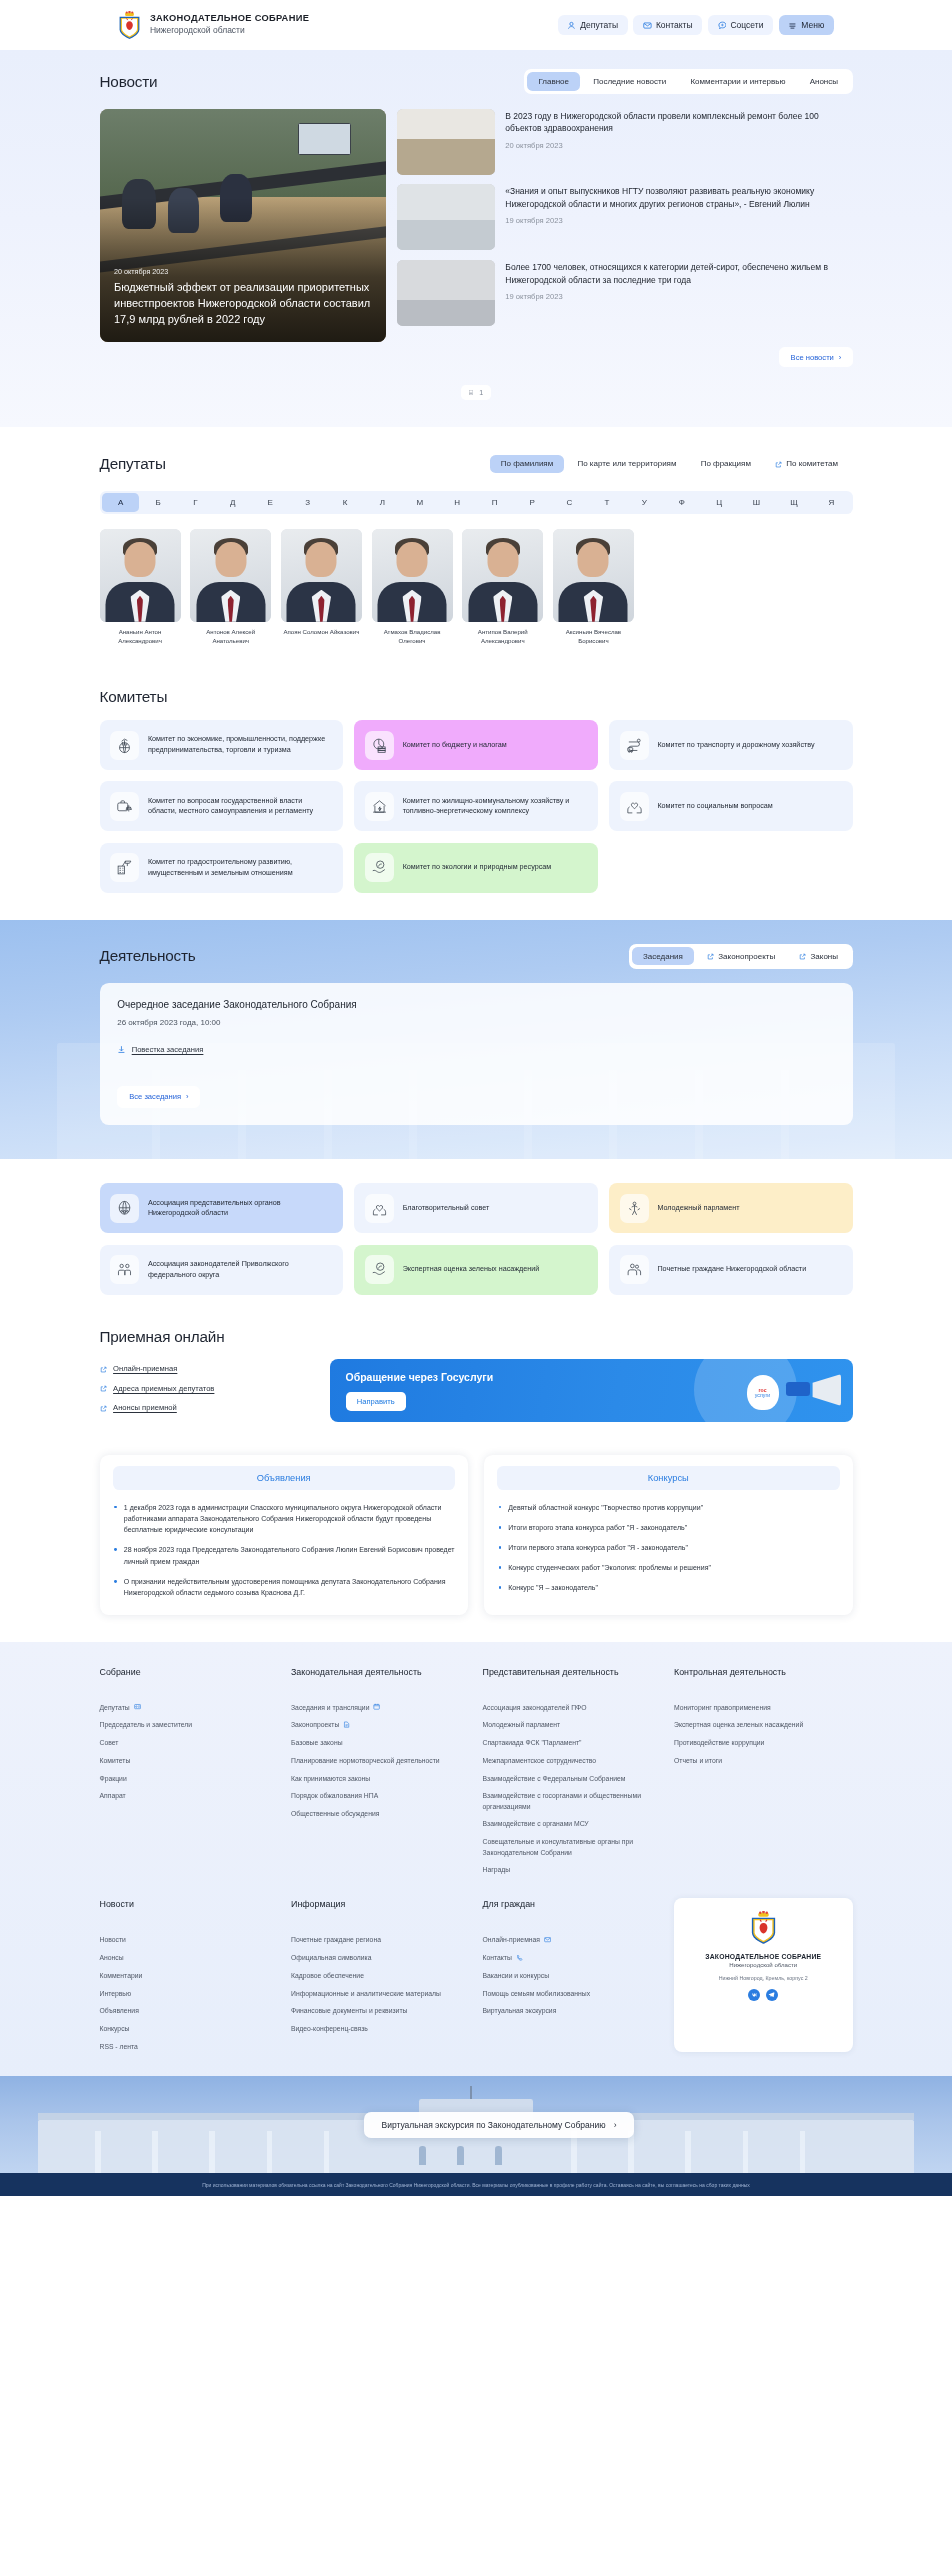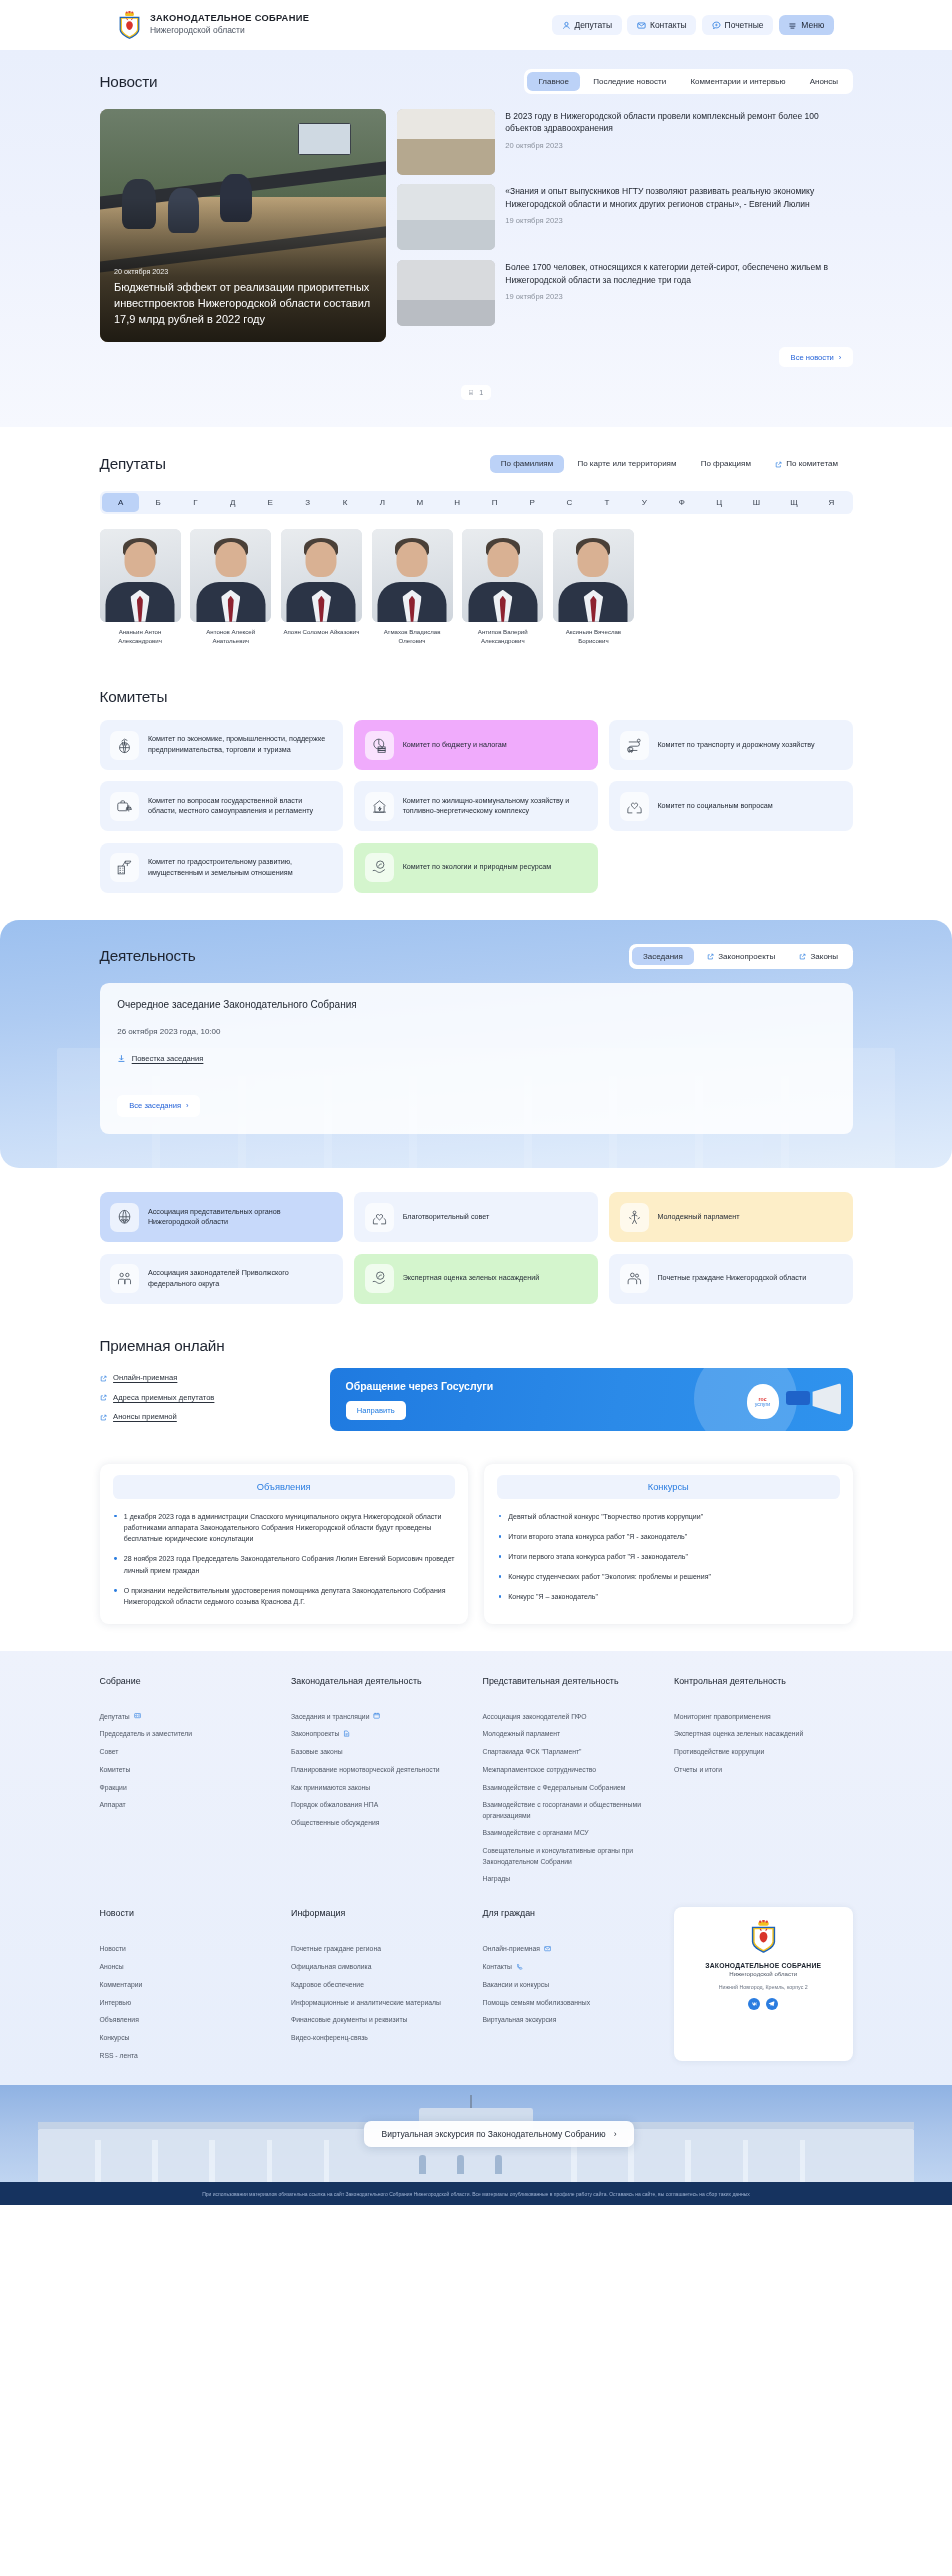--- a/index.html
+++ b/index.html
@@ -114,28 +114,27 @@
     width:29px;height:29px;border-radius:7.2px;background:rgba(255,255,255,.66);
     flex:none;display:flex;align-items:center;justify-content:center;
   }
   .ico svg{display:block}
   .com-label{font-size:7.2px;line-height:1.5;color:#242b36}
 
   
   .act-sec{
     padding:24px 0 34px;position:relative;overflow:hidden;
     background:linear-gradient(175deg,#9cc0ef 0%,#aecbf2 30%,#c6dbf7 62%,#e0ecfb 100%);
-    border-radius:19px;
   }
   .act-sec .bld{position:absolute;left:0;right:0;bottom:0;height:62%;opacity:.33}
   .act-sec .bld .base{position:absolute;left:6%;right:6%;bottom:0;height:78%;background:#fff;opacity:.45;border-radius:2.4px 2.4px 0 0}
   .act-sec .bld .col{position:absolute;bottom:0;width:8px;height:60%;background:#fff;opacity:.5}
   .act-card{background:rgba(255,255,255,.86);border-radius:8.9px;padding:16px 17.7px 17.7px;margin-top:13px;position:relative}
   .act-title{font-size:10px;color:#1c222c}
-  .act-date{font-size:8px;color:#4b535f;margin-top:17px}
+  .act-date{font-size:8px;color:#4b535f;margin-top:8px}
   .act-link{display:flex;align-items:flex-start;gap:5.6px;margin-top:17.7px;font-size:7.6px;color:#2b323d;cursor:pointer}
   .act-link span.u{text-decoration:underline;text-underline-offset:1.6px}
   .act-btn{margin-top:32px;display:inline-flex;gap:4.8px;align-items:center;background:#fff;border-radius:5.6px;padding:6.4px 12px;font-size:7.6px;color:#2563d8;cursor:pointer}
   .act-sec .pills{background:#fff}
 
   
   .org-sec{padding:24px 0 24px;background:#fff}
   .org-grid{display:grid;grid-template-columns:repeat(3,1fr);gap:11.3px}
   .org-card{background:#eef3fd;border-radius:8px;padding:10.5px;display:flex;gap:8.9px;align-items:center;min-height:48px;cursor:pointer}
   .org-card.blue{background:#c7d9fa}
@@ -248,21 +247,21 @@
             <rect x="1" y="2.6" width="10" height="7" rx="1.4"></rect>
             <path d="M1.4 3.4L6 6.6l4.6-3.2"></path>
           </svg>
         <span>Контакты</span>
       </div>
       <div class="nav-btn">
         <svg width="8.9" height="8.9" viewBox="0 0 12 12" fill="none" stroke="#2b7de0" stroke-width="1.1">
             <path d="M1.2 5.4C1.2 3.2 3.3 1.5 6 1.5s4.8 1.7 4.8 3.9S8.7 9.3 6 9.3c-.6 0-1.2-.1-1.7-.2L2 10.4l.6-2A3.7 3.7 0 011.2 5.4z"></path>
             <circle cx="6" cy="5.4" r="1"></circle>
           </svg>
-        <span>Почетные</span>
+        <span>Соцсети</span>
       </div>
       <div class="nav-btn menu">
         <svg width="8.9" height="8.9" viewBox="0 0 12 12" stroke="#22314d" stroke-width="1.2">
             <path d="M2 4h8M2 7h8M3.4 9.6h5.2"></path>
           </svg>
         <span>Меню</span>
       </div>
     </div>
   </div>
 

